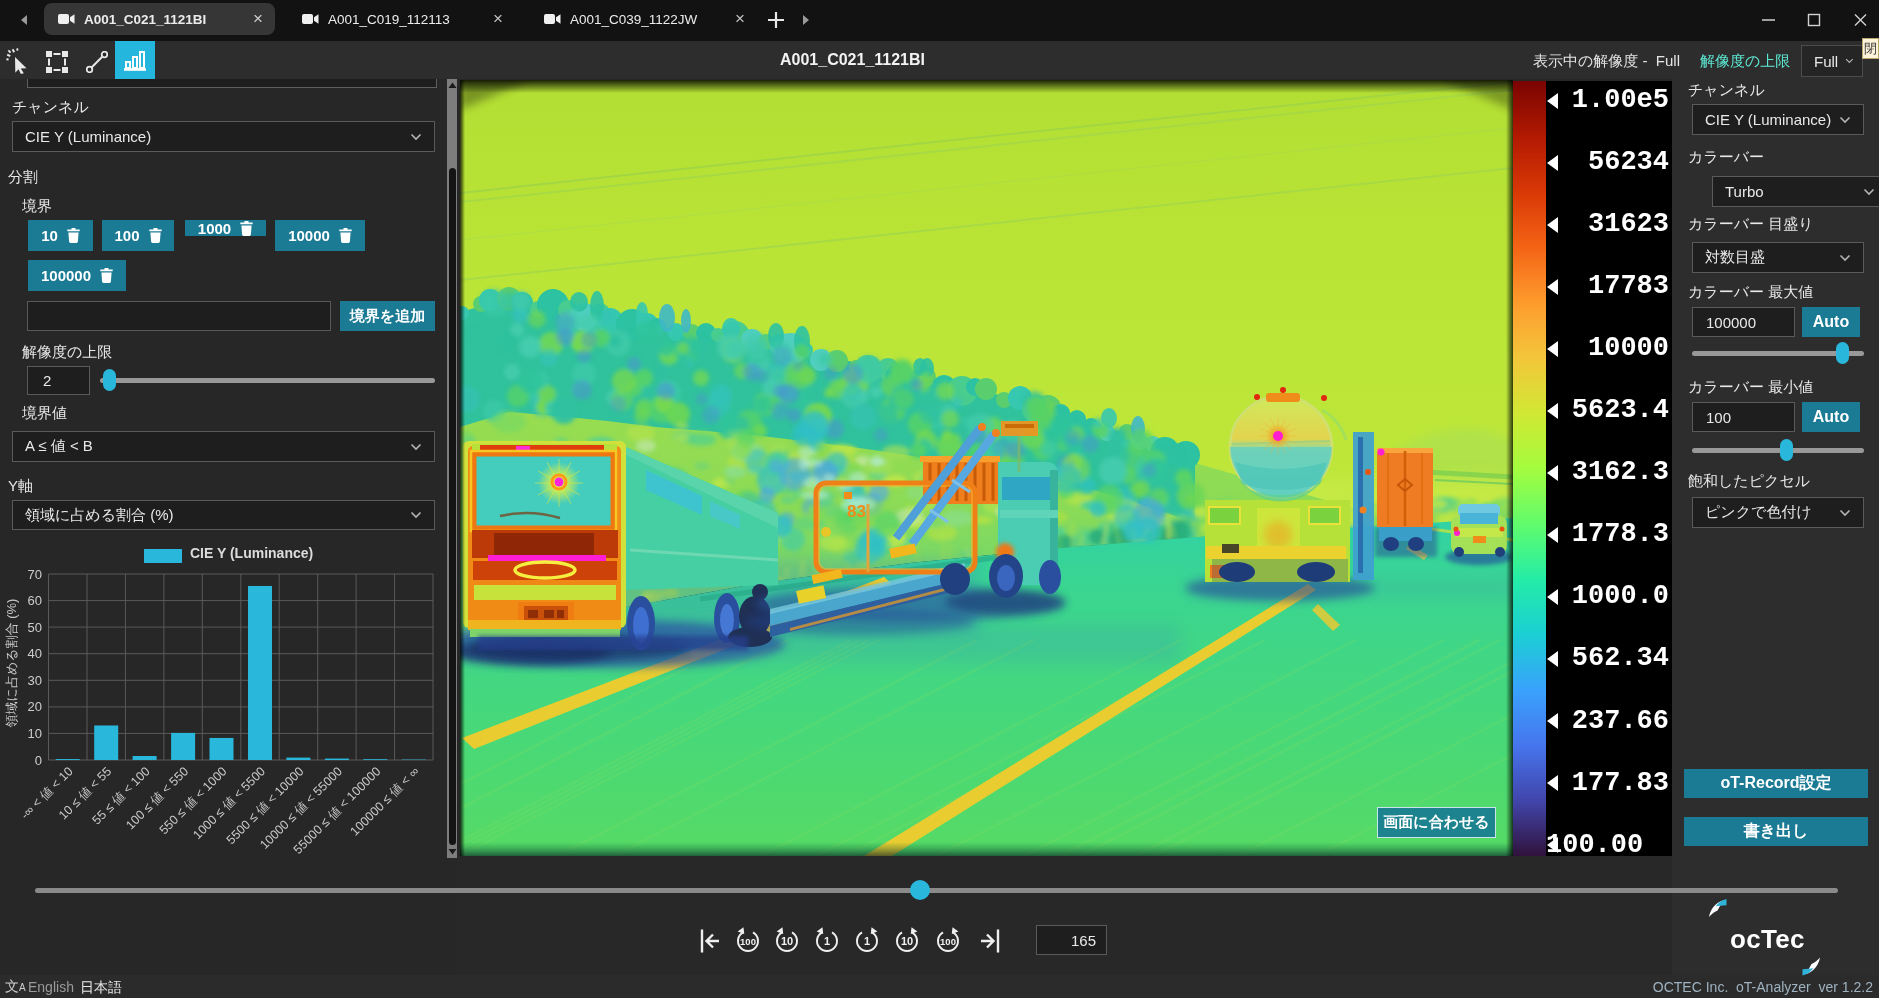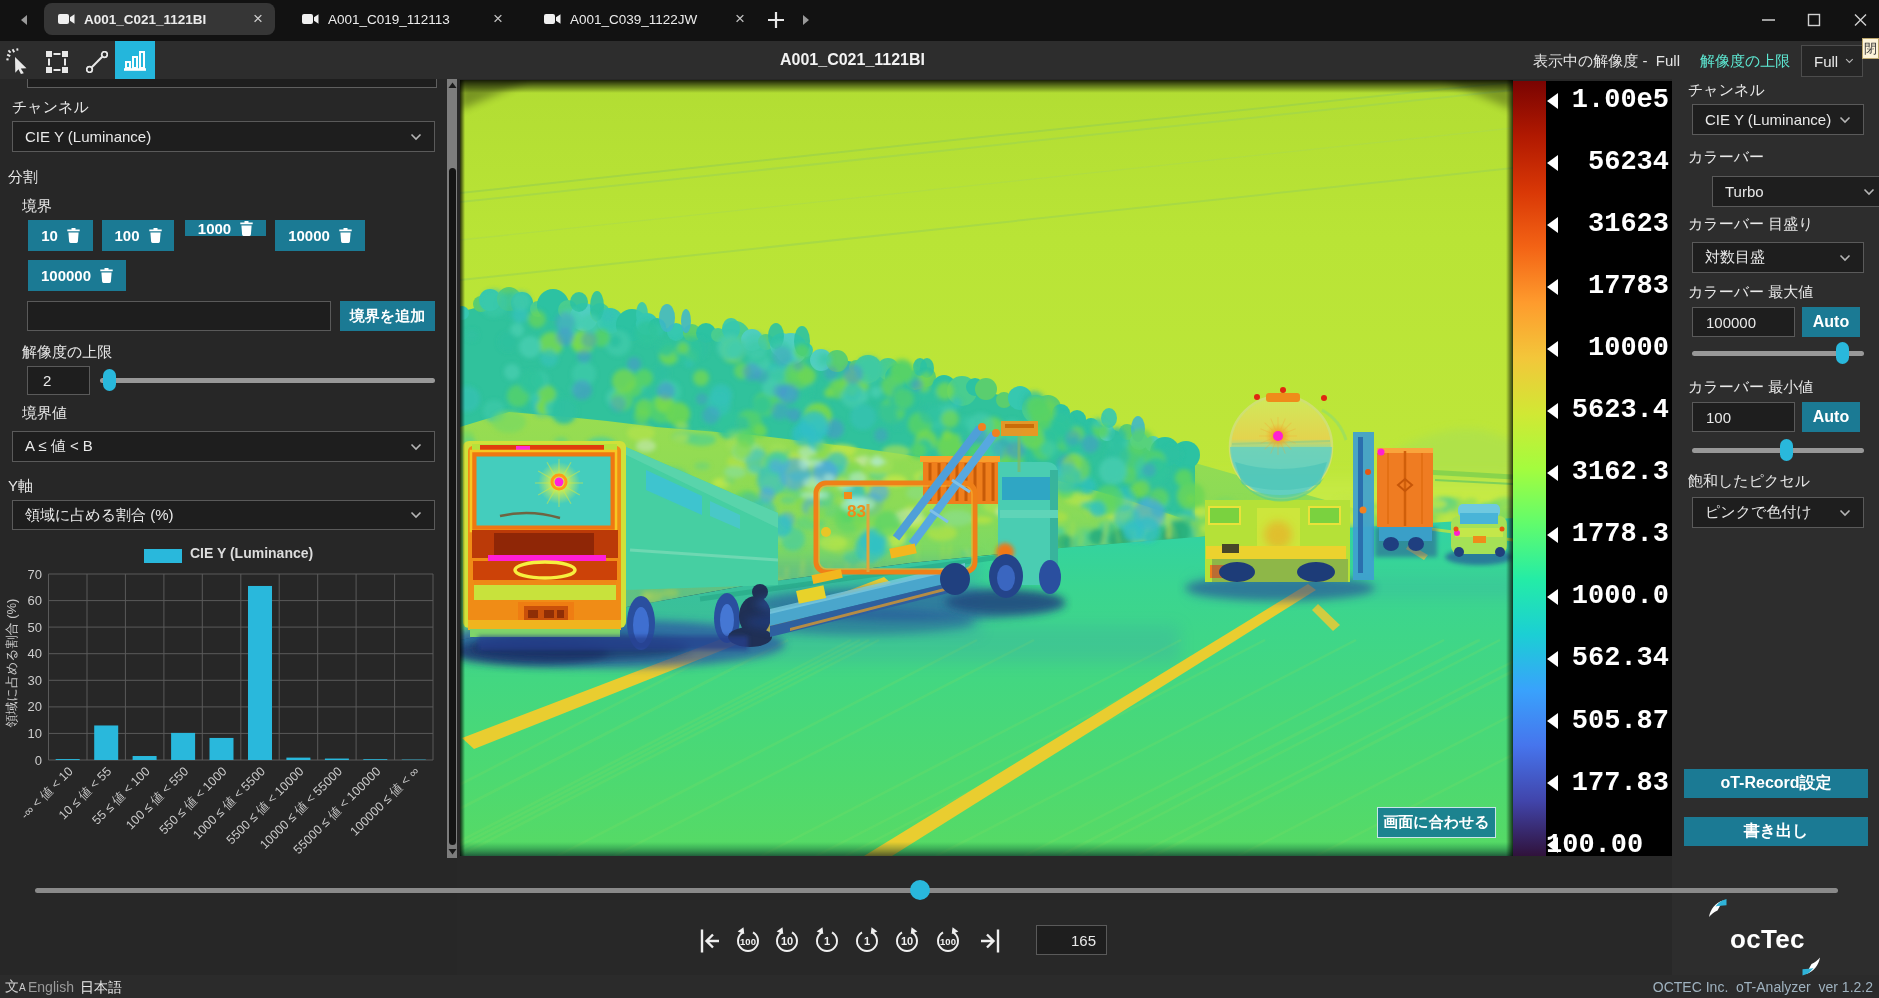--- a/index.html
+++ b/index.html
@@ -205,21 +205,21 @@
 <div class="abs" style="left:1546px;top:395.2px;width:123px;text-align:right;font-family:'Liberation Mono',monospace;font-weight:bold;font-size:27px;color:#fff">5623.4</div>
 <div class="abs" style="left:1547px;top:464.8px;width:0;height:0;border-right:11px solid #fff;border-top:8px solid transparent;border-bottom:8px solid transparent"></div>
 <div class="abs" style="left:1546px;top:457.3px;width:123px;text-align:right;font-family:'Liberation Mono',monospace;font-weight:bold;font-size:27px;color:#fff">3162.3</div>
 <div class="abs" style="left:1547px;top:526.8px;width:0;height:0;border-right:11px solid #fff;border-top:8px solid transparent;border-bottom:8px solid transparent"></div>
 <div class="abs" style="left:1546px;top:519.3px;width:123px;text-align:right;font-family:'Liberation Mono',monospace;font-weight:bold;font-size:27px;color:#fff">1778.3</div>
 <div class="abs" style="left:1547px;top:588.9px;width:0;height:0;border-right:11px solid #fff;border-top:8px solid transparent;border-bottom:8px solid transparent"></div>
 <div class="abs" style="left:1546px;top:581.4px;width:123px;text-align:right;font-family:'Liberation Mono',monospace;font-weight:bold;font-size:27px;color:#fff">1000.0</div>
 <div class="abs" style="left:1547px;top:650.9px;width:0;height:0;border-right:11px solid #fff;border-top:8px solid transparent;border-bottom:8px solid transparent"></div>
 <div class="abs" style="left:1546px;top:643.4px;width:123px;text-align:right;font-family:'Liberation Mono',monospace;font-weight:bold;font-size:27px;color:#fff">562.34</div>
 <div class="abs" style="left:1547px;top:713.0px;width:0;height:0;border-right:11px solid #fff;border-top:8px solid transparent;border-bottom:8px solid transparent"></div>
-<div class="abs" style="left:1546px;top:705.5px;width:123px;text-align:right;font-family:'Liberation Mono',monospace;font-weight:bold;font-size:27px;color:#fff">505.87</div>
+<div class="abs" style="left:1546px;top:705.5px;width:123px;text-align:right;font-family:'Liberation Mono',monospace;font-weight:bold;font-size:27px;color:#fff">237.66</div>
 <div class="abs" style="left:1547px;top:775.0px;width:0;height:0;border-right:11px solid #fff;border-top:8px solid transparent;border-bottom:8px solid transparent"></div>
 <div class="abs" style="left:1546px;top:767.5px;width:123px;text-align:right;font-family:'Liberation Mono',monospace;font-weight:bold;font-size:27px;color:#fff">177.83</div>
 <div class="abs" style="left:1547px;top:837.1px;width:0;height:0;border-right:11px solid #fff;border-top:8px solid transparent;border-bottom:8px solid transparent"></div>
 <div class="abs" style="left:1546px;top:829.6px;width:123px;text-align:left;font-family:'Liberation Mono',monospace;font-weight:bold;font-size:27px;color:#fff">100.00</div>
 <div class="abs" style="left:1672px;top:79px;width:207px;height:896px;background:#2d2d2d"></div>
 <div class="abs" style="left:1688px;top:81px;font-size:15px;color:#e9e9e9;font-weight:normal;white-space:nowrap;">チャンネル</div>
 <div class="dd" style="left:1692px;top:104px;width:172px;height:31px">CIE Y (Luminance)<svg class="ch" width="12" height="8" viewBox="0 0 12 8">
       <path d="M1.5 1.5 L6 6 L10.5 1.5" stroke="#b5b5b5" stroke-width="1.6" fill="none"></path>
     </svg></div>
 <div class="abs" style="left:1688px;top:148px;font-size:15px;color:#e9e9e9;font-weight:normal;white-space:nowrap;">カラーバー</div>

